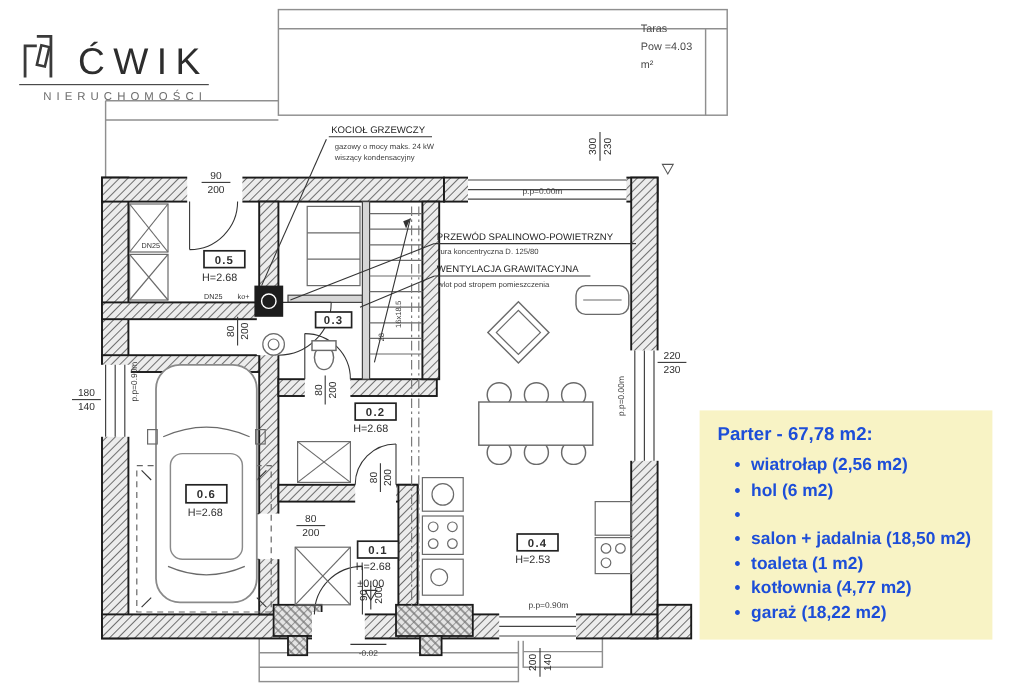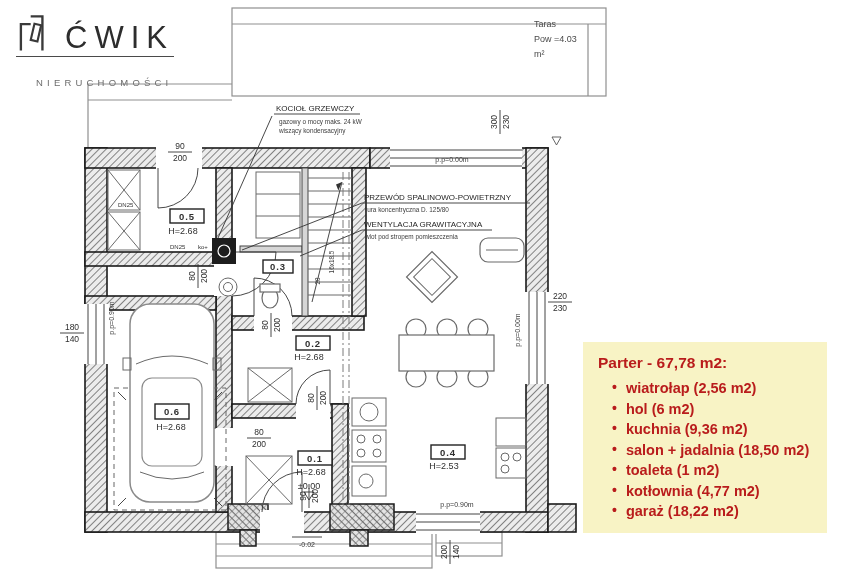--- a/index.html
+++ b/index.html
@@ -1,26 +1,26 @@
 <!DOCTYPE html>
 <html><head>
 <meta charset="utf-8">
 <style>
   html,body{margin:0;padding:0;background:#fff;}
   .stage{position:relative;width:863px;height:575px;background:#ffffff;overflow:hidden;
          font-family:"Liberation Sans",sans-serif;}
   
-  .logo{position:absolute;left:16px;top:11px;width:158px;}
+  .logo{position:absolute;left:16px;top:25px;width:158px;}
   .logo-row{display:flex;align-items:flex-end;gap:6px;}
   .logo-brand{font-size:31px;font-weight:400;letter-spacing:7px;color:#2d2d2d;line-height:1;}
   .logo-rule{border-top:1.6px solid #4a4a4a;margin-top:3px;width:158px;}
-  .logo-sub{font-size:9.5px;letter-spacing:4.2px;color:#6d6d6d;margin-top:20px;padding-left:20px;}
+  .logo-sub{font-size:9.5px;letter-spacing:4.2px;color:#6d6d6d;margin-top:4px;padding-left:20px;}
   
   .info-box{position:absolute;left:583px;top:342px;width:244px;height:191px;background:#f8f3c5;
-            box-sizing:border-box;padding:12px 8px 8px 15px;color:#b91c1c;}
+            box-sizing:border-box;padding:12px 8px 8px 15px;color:#1d4ed8;}
   .info-title{font-weight:bold;font-size:15.5px;margin-bottom:6px;}
   .info-list{list-style:none;margin:0;padding:0;}
   .info-item{font-weight:bold;font-size:14.5px;line-height:1.42;display:flex;margin-left:14px;}
   .bullet{margin-right:9px;font-size:14px;}
   
   svg.plan{position:absolute;left:0;top:0;}
   svg text{font-family:"Liberation Sans",sans-serif;fill:#2f2f2f;}
   .wall{fill:url(#hatch);stroke:#1b1b1b;stroke-width:1.6;}
   .wallx{fill:url(#xhatch);stroke:#1b1b1b;stroke-width:1.5;}
   .thin{fill:#d6d6d6;stroke:#444;stroke-width:1;}
@@ -421,21 +421,20 @@
           <span>wiatrołap (2,56 m2)</span>
         </li>
 
         <li class="info-item">
           <span class="bullet">•</span>
           <span>hol (6 m2)</span>
         </li>
 
         <li class="info-item">
           <span class="bullet">•</span>
-          <span>kuchnia (9,36 m2)</span>
         </li>
 
         <li class="info-item">
           <span class="bullet">•</span>
           <span>salon + jadalnia (18,50 m2)</span>
         </li>
 
         <li class="info-item">
           <span class="bullet">•</span>
           <span>toaleta (1 m2)</span>

